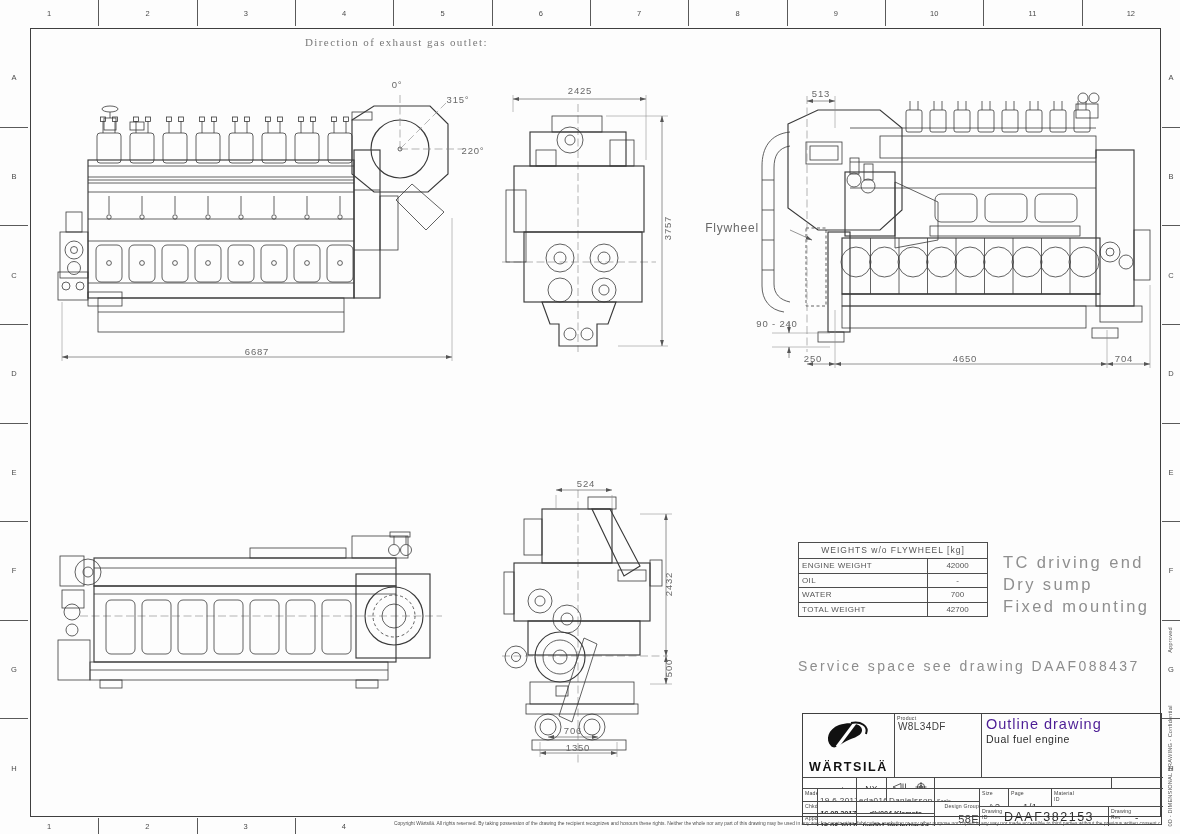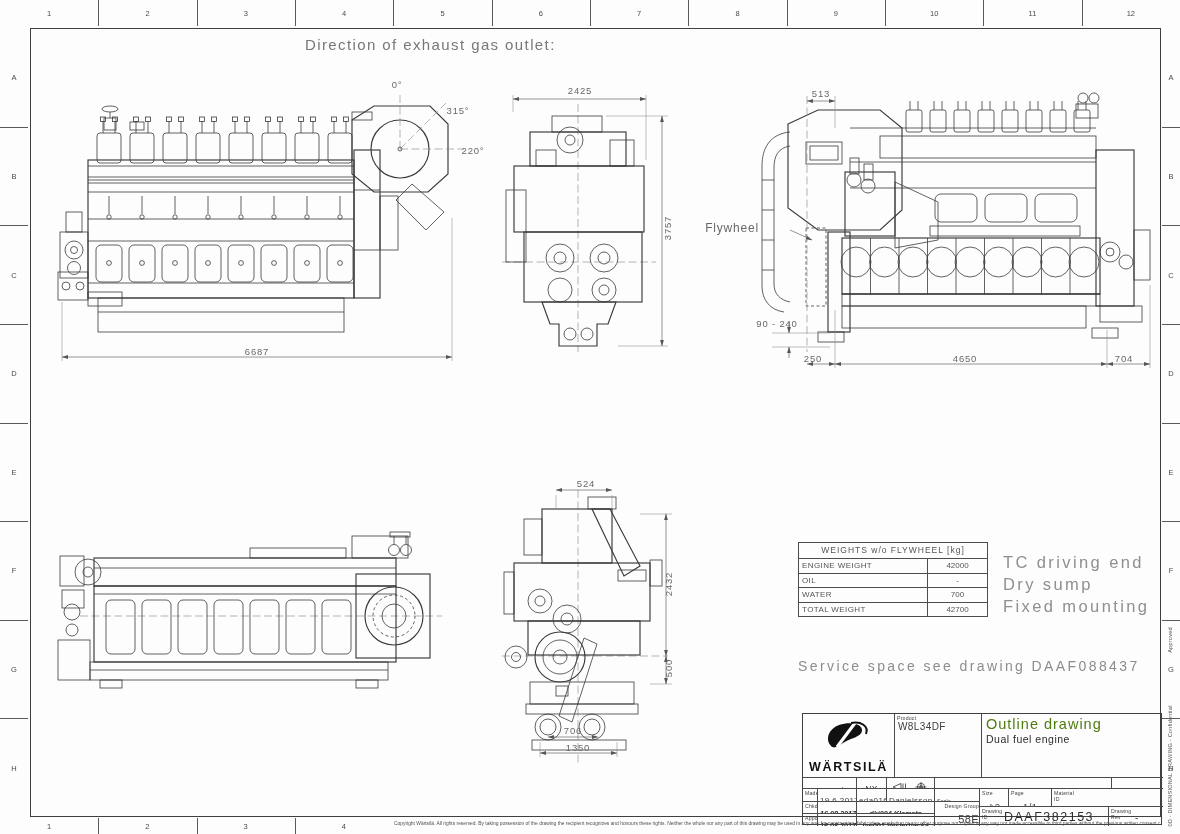--- a/index.html
+++ b/index.html
@@ -11,21 +11,21 @@
   .ruler{position:absolute;color:#4a4a4a;font-size:7.5px;}
   .ruler .grid-label{position:absolute;transform:translate(-50%,-50%);}
   .tick-v{position:absolute;top:0;width:1px;height:100%;background:#5a5a5a;}
   .tick-h{position:absolute;left:0;height:1px;width:100%;background:#5a5a5a;}
   
   .dimlab{position:absolute;transform:translate(-50%,-50%);font-size:9.5px;
           letter-spacing:.8px;color:#686868;white-space:nowrap;}
   .dimlab.rot{transform:translate(-50%,-50%) rotate(-90deg);}
   .note-big{position:absolute;font-size:16.5px;letter-spacing:2.4px;color:#8f8f8f;white-space:nowrap;}
   .note-med{position:absolute;font-size:14px;letter-spacing:2.4px;color:#8d8d8d;white-space:nowrap;}
-  .note-dir{position:absolute;font-size:15px;letter-spacing:1.4px;color:#787878;white-space:nowrap;}
+  .note-dir{position:absolute;font-size:11px;letter-spacing:1.4px;color:#787878;white-space:nowrap;font-family:Liberation Serif, serif;}
   
   .wtable{position:absolute;left:798px;top:542px;width:190px;box-sizing:border-box;
           border:1px solid #4d4d4d;color:#555;}
   .wtable .hd{height:15px;line-height:15px;text-align:center;font-size:8.5px;letter-spacing:1px;
           border-bottom:1px solid #4d4d4d;}
   .wrow{display:flex;height:13.5px;line-height:13.5px;font-size:8px;border-bottom:1px solid #4d4d4d;}
   .wrow:last-child{border-bottom:none;}
   .wrow .c1{width:129px;padding-left:3px;letter-spacing:.4px;border-right:1px solid #4d4d4d;box-sizing:border-box;}
   .wrow .c2{flex:1;text-align:center;}
   
@@ -415,21 +415,21 @@
       <line class="dim" x1="666" y1="656" x2="666" y2="684" marker-start="url(#ar)" marker-end="url(#ar)"></line>
       <line class="dim" x1="548" y1="737" x2="598" y2="737" marker-start="url(#ar)" marker-end="url(#ar)"></line>
       <line class="ext" x1="540" y1="742" x2="540" y2="757"></line>
       <line class="ext" x1="617" y1="742" x2="617" y2="757"></line>
       <line class="dim" x1="540" y1="753" x2="617" y2="753" marker-start="url(#ar)" marker-end="url(#ar)"></line>
     </g>
   </svg>
 
   <div class="note-dir" style="left:305px;top:36px;">Direction of exhaust gas outlet:</div>
   <div class="dimlab" style="left:397px;top:84px;">0°</div>
-  <div class="dimlab" style="left:458px;top:99px;margin-top:11px;">315°</div>
+  <div class="dimlab" style="left:458px;top:99px;">315°</div>
   <div class="dimlab" style="left:473px;top:150px;">220°</div>
 
   <div class="dimlab" style="left:257px;top:351px;">6687</div>
   <div class="dimlab" style="left:580px;top:90px;">2425</div>
   <div class="dimlab rot" style="left:667px;top:228px;">3757</div>
   <div class="dimlab" style="left:821px;top:93px;">513</div>
   <div class="dimlab" style="left:732px;top:228px;font-size:12px;">Flywheel</div>
   <div class="dimlab" style="left:777px;top:323px;">90 - 240</div>
   <div class="dimlab" style="left:813px;top:358px;">250</div>
   <div class="dimlab" style="left:965px;top:358px;">4650</div>
@@ -473,21 +473,21 @@
         <path d="M12,27 L30,3" stroke="#fff" stroke-width="3.2" fill="none"></path>
         <path d="M26,3 C36,1 44,6 41,14" stroke="#111" stroke-width="2" fill="none"></path>
       </svg>
       <div class="brand">WÄRTSILÄ</div>
     </div>
     <div class="cell nt" style="left:91px;top:0;width:87px;height:63px;">
       <span class="lab">Product</span>
       <span class="val" style="font-size:10px;padding-left:3px;display:block;">W8L34DF</span>
     </div>
     <div class="cell nt" style="left:178px;top:0;width:182px;height:63px;">
-      <div style="font-size:14.5px;letter-spacing:1px;color:#4d7c0f;padding:2px 0 0 4px;">Outline drawing</div>
+      <div style="font-size:14.5px;letter-spacing:1px;color:#4c1d95;padding:2px 0 0 4px;">Outline drawing</div>
       <div style="font-size:10.5px;letter-spacing:.5px;color:#2b2b2b;padding:1px 0 0 4px;">Dual fuel engine</div>
     </div>
 
     <div class="cell nl" style="left:0;top:63px;width:53px;height:11px;">
       <span class="lab" style="display:inline;padding-left:2px;">Units</span>
       <span class="val" style="font-size:6.5px;padding-left:6px;">mm kg</span>
     </div>
     <div class="cell" style="left:53px;top:63px;width:30px;height:11px;text-align:center;">
       <span class="val" style="font-size:8.5px;line-height:10px;">NX</span>
     </div>

